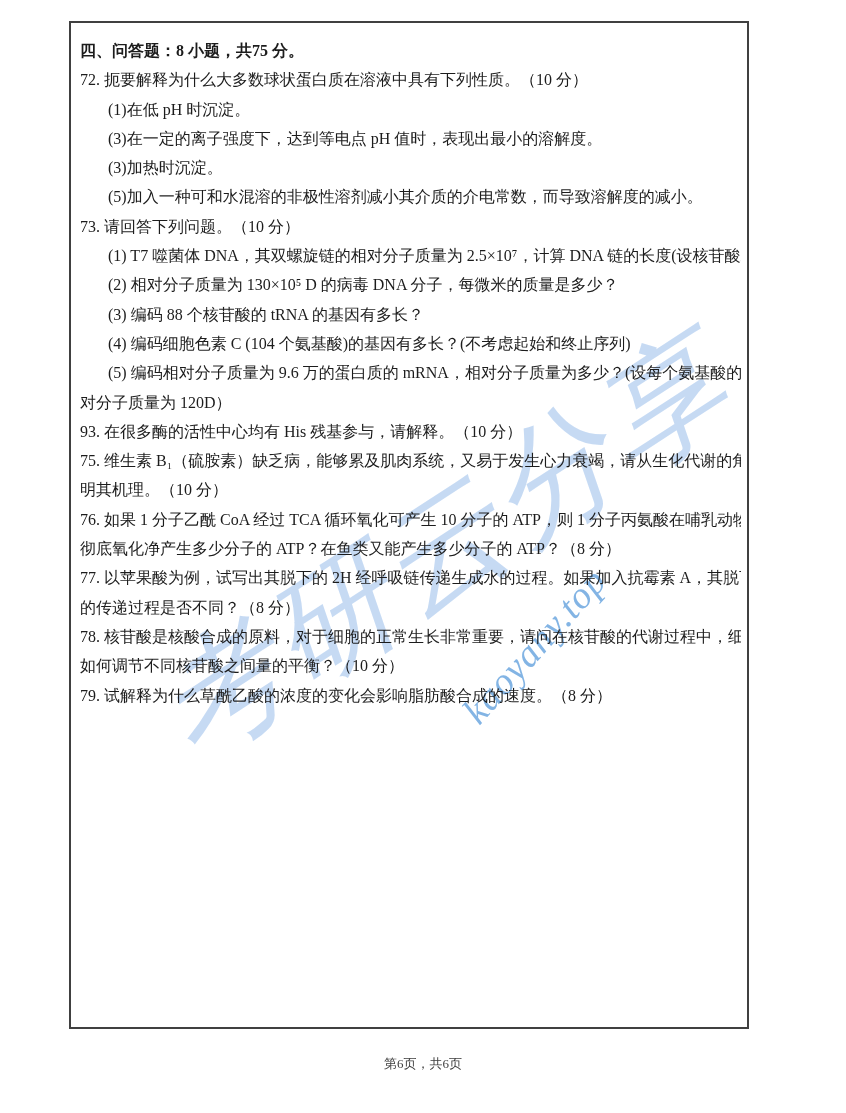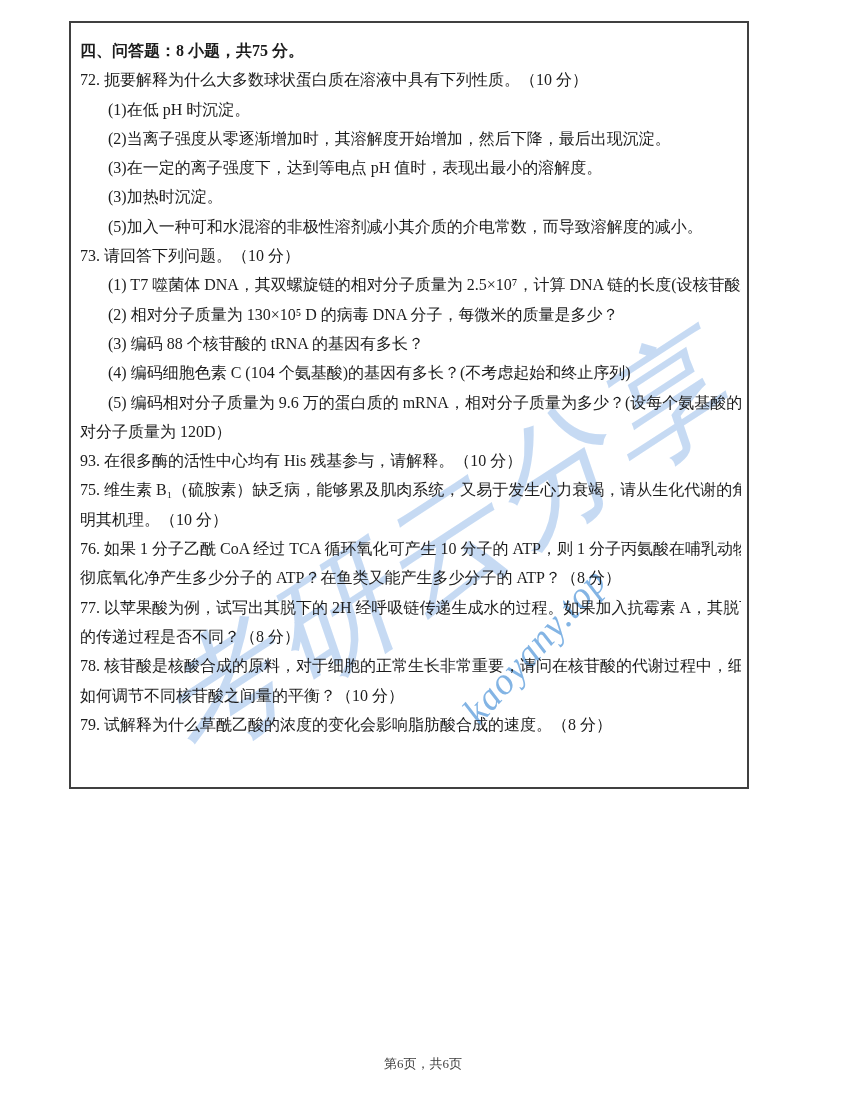--- a/index.html
+++ b/index.html
@@ -24,21 +24,21 @@
   .wm-url{
     position:absolute;left:400px;top:625px;width:270px;
     font-size:38px;line-height:1.1;white-space:nowrap;text-align:center;
     font-style:italic;letter-spacing:1px;
     color:#6ea8e0;opacity:0.85;
     transform:rotate(-48deg);transform-origin:center;
     z-index:0;pointer-events:none;
   }
   
   .paper-frame{
-    position:absolute;left:69px;top:21px;width:680px;height:768px;
+    position:absolute;left:69px;top:21px;width:680px;height:1008px;
     border:2px solid #404040;
     box-sizing:border-box;
     padding:13px 6px 0 9px;
     z-index:1;
     background:transparent;
   }
   .line{
     height:29.3px;line-height:29.3px;
     font-size:16px;
     white-space:nowrap;overflow:hidden;
@@ -59,21 +59,20 @@
 
 <div class="page">
 
   <div class="wm-script">考研云分享</div>
   <div class="wm-url">kaoyany.top</div>
 
   <div class="paper-frame">
     <div class="line bold">四、问答题：8 小题，共75 分。</div>
     <div class="line">72. 扼要解释为什么大多数球状蛋白质在溶液中具有下列性质。（10 分）</div>
     <div class="line ind">(1)在低 pH 时沉淀。</div>
-    <div class="line ind">(2)当离子强度从零逐渐增加时，其溶解度开始增加，然后下降，最后出现沉淀。</div>
     <div class="line ind">(3)在一定的离子强度下，达到等电点 pH 值时，表现出最小的溶解度。</div>
     <div class="line ind">(3)加热时沉淀。</div>
     <div class="line ind">(5)加入一种可和水混溶的非极性溶剂减小其介质的介电常数，而导致溶解度的减小。</div>
     <div class="line">73. 请回答下列问题。（10 分）</div>
     <div class="line ind">(1) T7 噬菌体 DNA，其双螺旋链的相对分子质量为 2.5×10⁷，计算 DNA 链的长度(设核苷酸对的平均</div>
     <div class="line ind">(2) 相对分子质量为 130×10⁵ D 的病毒 DNA 分子，每微米的质量是多少？</div>
     <div class="line ind">(3) 编码 88 个核苷酸的 tRNA 的基因有多长？</div>
     <div class="line ind">(4) 编码细胞色素 C (104 个氨基酸)的基因有多长？(不考虑起始和终止序列)</div>
     <div class="line ind">(5) 编码相对分子质量为 9.6 万的蛋白质的 mRNA，相对分子质量为多少？(设每个氨基酸的平均相</div>
     <div class="line">对分子质量为 120D）</div>

